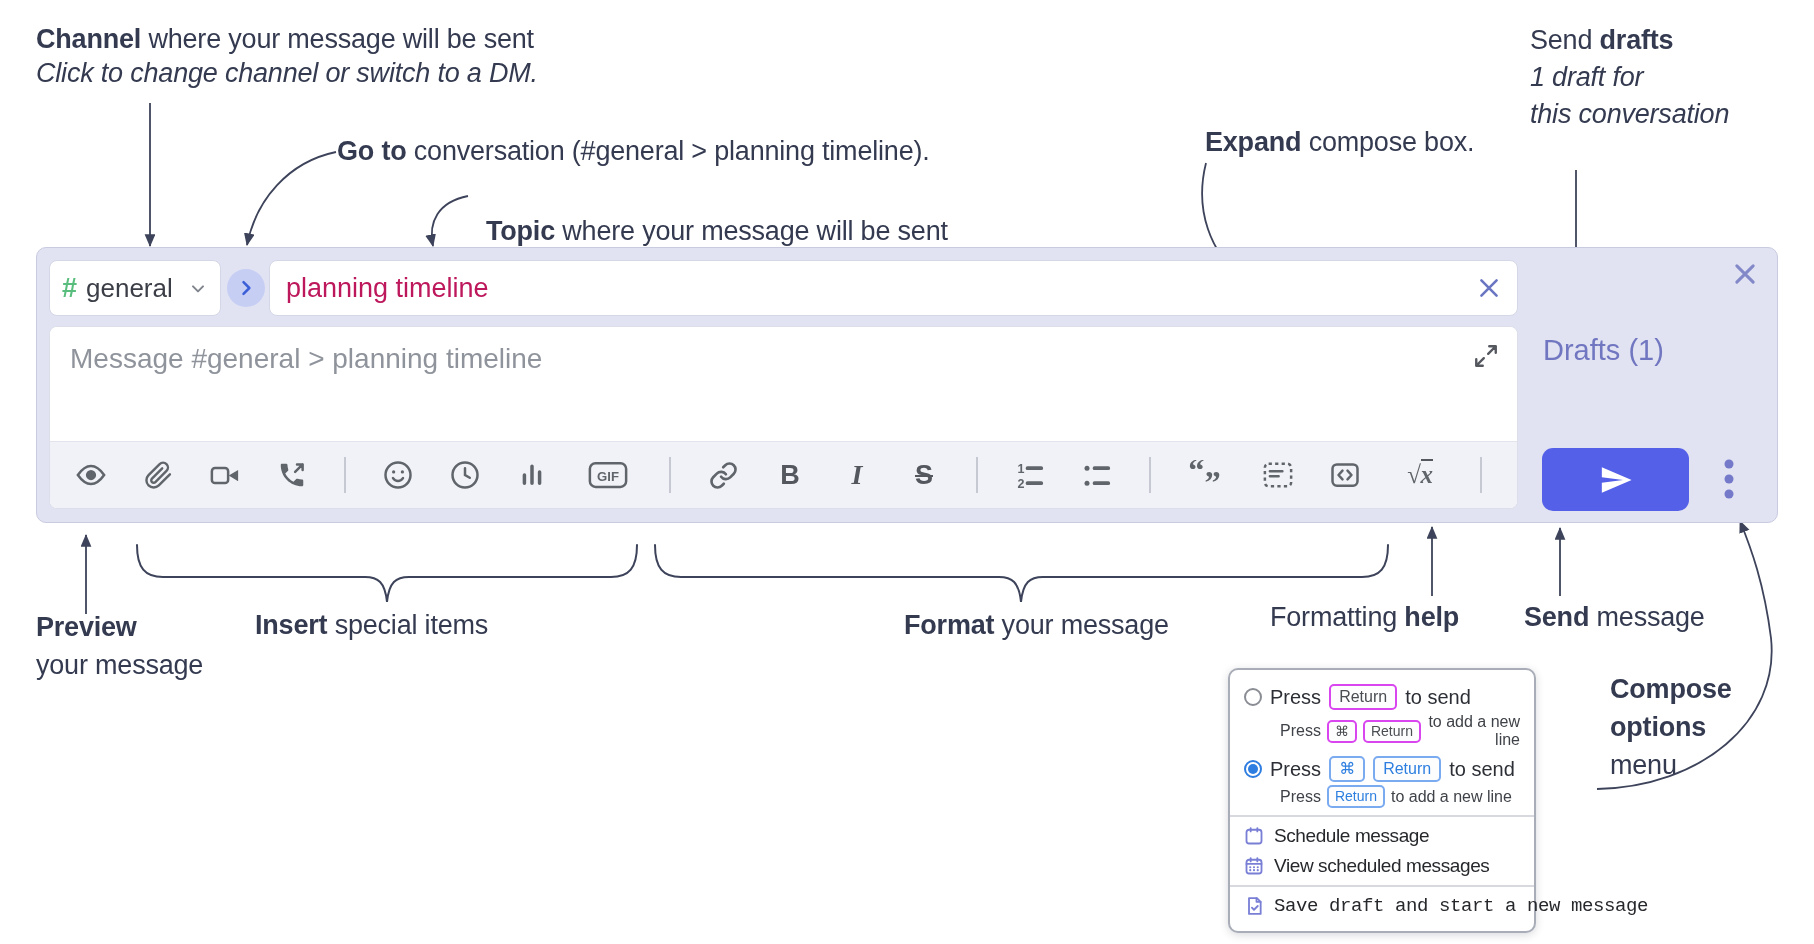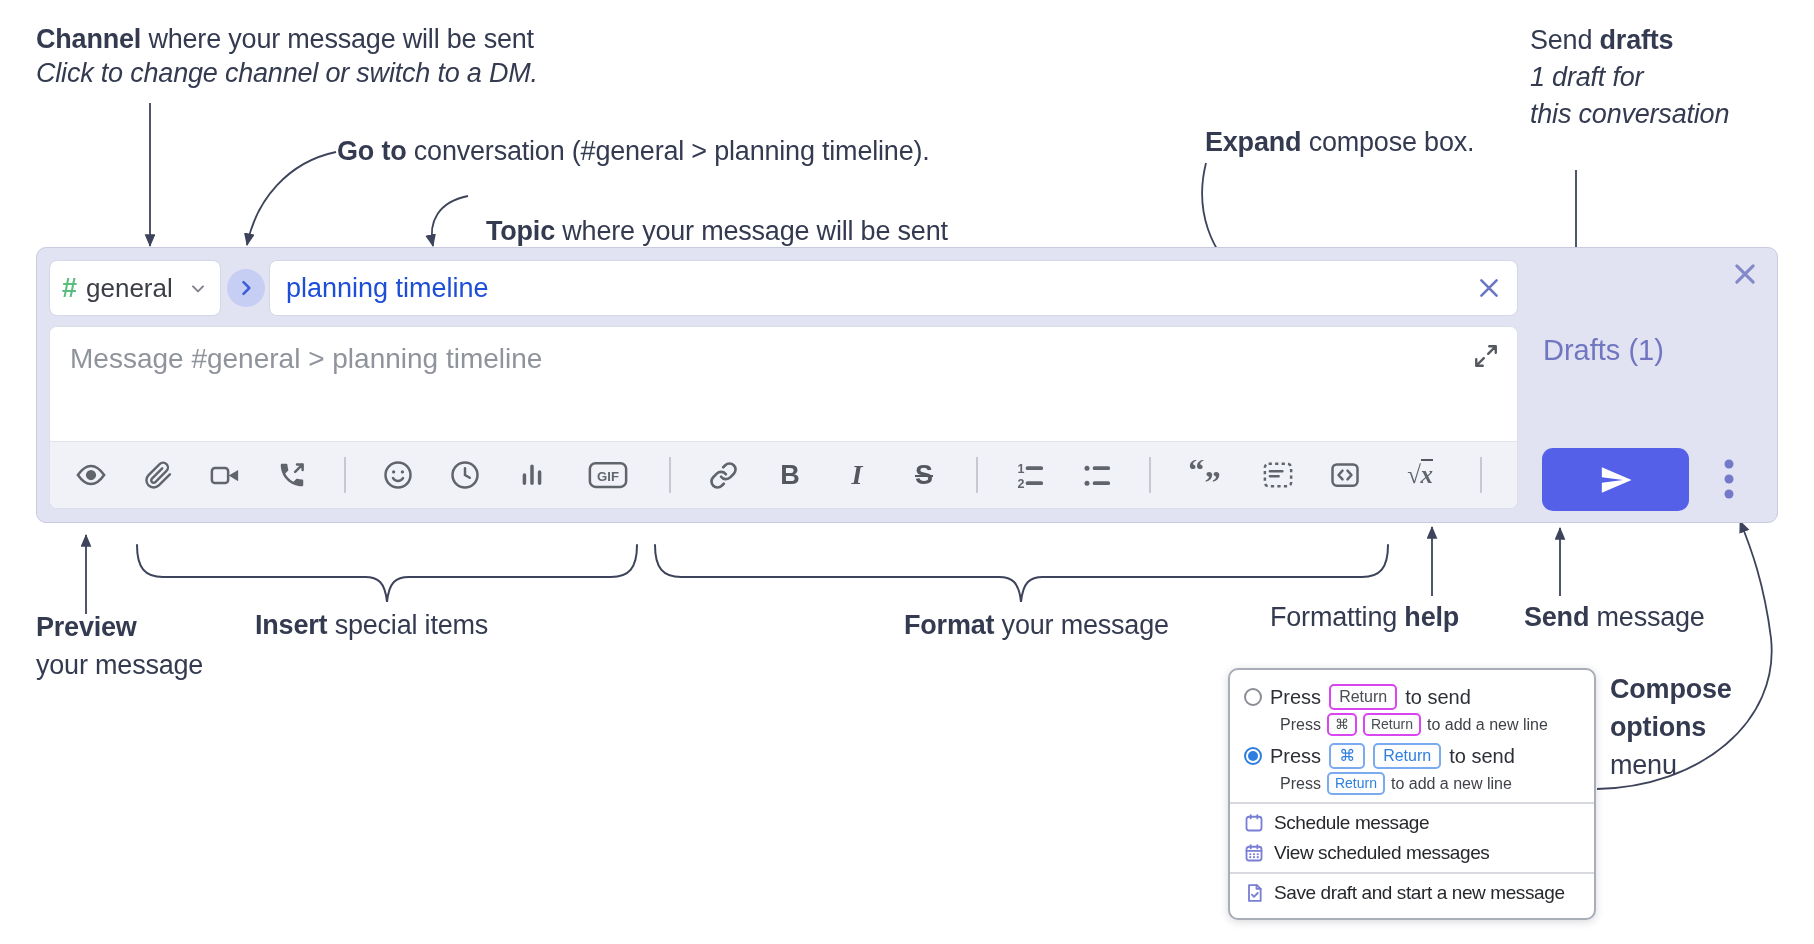--- a/index.html
+++ b/index.html
@@ -17,21 +17,21 @@
            border:1px solid #c9cce1;border-radius:10px;box-sizing:border-box;}
   .chanbox{position:absolute;left:12px;top:12px;width:172px;height:56px;background:#fff;border:1px solid #d4d7e6;
            border-radius:8px;box-sizing:border-box;display:flex;align-items:center;gap:9px;padding:0 12px;cursor:pointer;}
   .chanbox .hash{color:#58bd7d;font-weight:700;font-size:27px;}
   .chanbox .chname{font-size:26px;color:#3b3e46;flex:1;}
   .gotobtn{position:absolute;left:190px;top:21px;width:38px;height:38px;border-radius:50%;background:#c6cef4;
            display:flex;align-items:center;justify-content:center;cursor:pointer;}
   .topicbox{position:absolute;left:232px;top:12px;width:1249px;height:56px;background:#fff;border:1px solid #d4d7e6;
             border-radius:8px;box-sizing:border-box;display:flex;align-items:center;}
   .topicbox input{flex:1;border:none;outline:none;font-family:"Liberation Sans",sans-serif;font-size:27px;
-                  color:#1d4ed8;padding:0 0 0 16px;background:transparent;}
+                  color:#be185d;padding:0 0 0 16px;background:transparent;}
   .topic-clear{width:40px;height:40px;display:flex;align-items:center;justify-content:center;cursor:pointer;margin-right:8px;}
 
   .msgbox{position:absolute;left:12px;top:78px;width:1469px;height:183px;background:#fff;border:1px solid #dcdee9;
           border-radius:8px;box-sizing:border-box;display:flex;flex-direction:column;overflow:hidden;}
   .msgbox textarea{flex:1;border:none;outline:none;resize:none;background:#fff;padding:16px 56px 0 20px;
           font-family:"Liberation Sans",sans-serif;font-size:28px;color:#000000;}
   .msgbox textarea::placeholder{color:#8f939b;opacity:1;}
   .expandbtn{position:absolute;right:14px;top:12px;width:34px;height:34px;display:flex;align-items:center;justify-content:center;cursor:pointer;}
   .toolbar{height:66px;background:#f1f2f7;border-top:1px solid #e2e3ec;display:flex;align-items:center;
            gap:37px;padding:0 26px;}
@@ -43,23 +43,23 @@
   .tb-math{font-family:"Liberation Serif",serif;font-style:italic;font-size:25px;font-weight:600;}
   .tb-math .vinc{border-top:2px solid #54585e;}
 
   .drafts-link{position:absolute;left:1506px;top:86px;font-size:29px;color:#7176c0;cursor:pointer;white-space:nowrap;}
   .sendbtn{position:absolute;left:1505px;top:200px;width:147px;height:63px;background:#5560e8;border:none;
            border-radius:11px;display:flex;align-items:center;justify-content:center;cursor:pointer;}
   .dotsbtn{position:absolute;left:1672px;top:203px;width:40px;height:56px;display:flex;align-items:center;justify-content:center;cursor:pointer;}
   .closebtn{position:absolute;right:14px;top:8px;width:36px;height:36px;display:flex;align-items:center;justify-content:center;cursor:pointer;}
 
   
-  .popup{position:absolute;left:1228px;top:668px;width:368px;background:#fff;border:2px solid #a9adb8;
+  .popup{position:absolute;left:1228px;top:668px;width:308px;background:#fff;border:2px solid #a9adb8;
          border-radius:10px;box-sizing:border-box;box-shadow:0 2px 8px rgba(40,44,60,.18);
-         padding:12px 14px 10px 14px;color:#2c2f35;}
+         padding:12px 14px 10px 14px;color:#2c2f35;text-align:right;}
   .prow{display:flex;align-items:center;gap:8px;font-size:20px;margin:2px 0 2px 0;}
   .psub{display:flex;align-items:center;gap:6px;font-size:16px;color:#3f4248;margin:3px 0 7px 36px;}
   .kbd{border:2px solid #d946ef;border-radius:5px;background:#fdfdfe;padding:0 8px;font-size:16px;color:#4a4d52;line-height:22px;}
   .psub .kbd{font-size:14px;padding:0 6px;line-height:19px;}
   .kbd.blue{border-color:#7aaaf0;color:#2e7fe0;}
   .radio{width:18px;height:18px;border-radius:50%;border:2px solid #8a8d94;box-sizing:border-box;flex:0 0 auto;cursor:pointer;}
   .radio.checked{border-color:#2e7de0;position:relative;}
   .radio.checked::after{content:"";position:absolute;left:2px;top:2px;width:10px;height:10px;border-radius:50%;background:#2e7de0;}
   .pdiv{height:0;border-top:2px solid #d7d9de;margin:7px -14px;}
   .pitem{display:flex;align-items:center;gap:10px;font-size:19px;letter-spacing:-0.4px;color:#26282c;
@@ -332,21 +332,21 @@
     </div>
     <div class="pitem">
       <svg width="20" height="20" viewBox="0 0 24 24" fill="none" stroke="#7a7fd6" stroke-width="2.2" stroke-linecap="round">
         <rect x="3" y="4.5" width="18" height="16.5" rx="3"></rect>
           <path d="M8 2.5v4M16 2.5v4M3 9.5h18"></path>
         <path d="M7.5 13.5h.01M12 13.5h.01M16.5 13.5h.01M7.5 17h.01M12 17h.01M16.5 17h.01" stroke-width="2.6"></path>
       </svg>
       <span>View scheduled messages</span>
     </div>
     <div class="pdiv"></div>
-    <div class="pitem" style="margin-bottom:4px;">
+    <div class="pitem" style="margin-bottom:4px;font-family:Liberation Mono, monospace;">
       <svg width="20" height="20" viewBox="0 0 24 24" fill="none" stroke="#7a7fd6" stroke-width="2.2" stroke-linecap="round" stroke-linejoin="round">
         <path d="M6 2.5h9.5L20 7v14.5H6z"></path>
           <path d="M15 2.5V7h5"></path>
           <path d="M9.5 14l2.5 2.5 4.5-4.5"></path>
       </svg>
       <span>Save draft and start a new message</span>
     </div>
   </div>
 
 </div>

